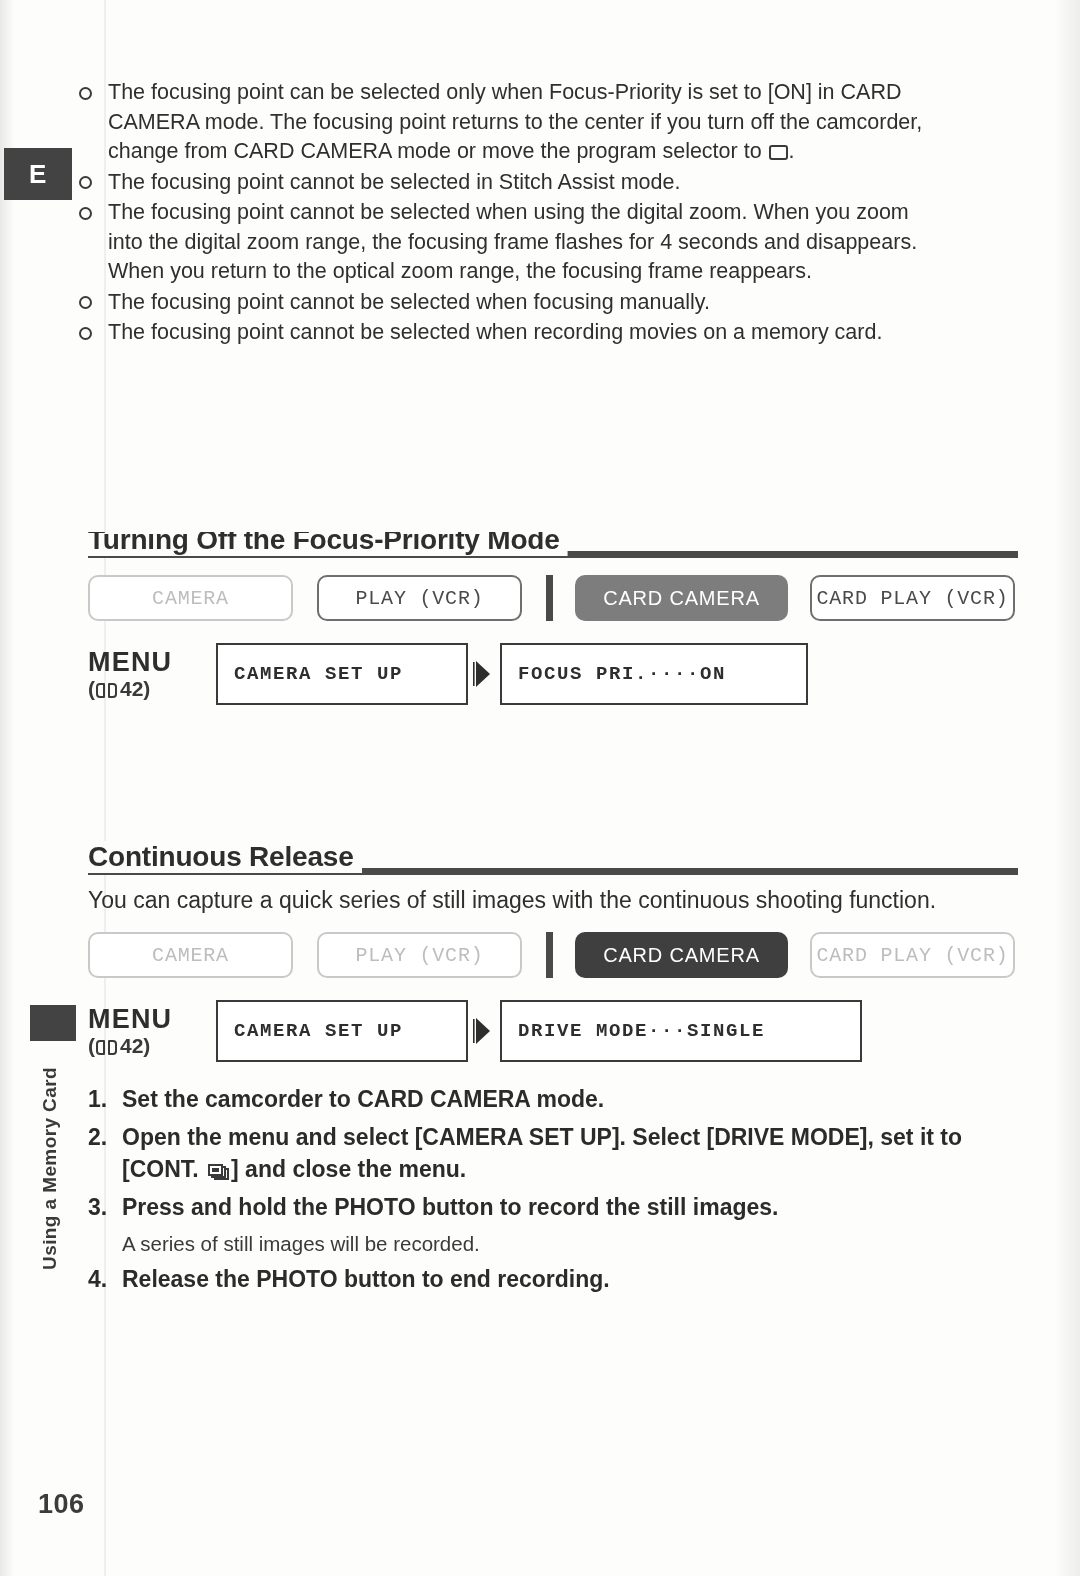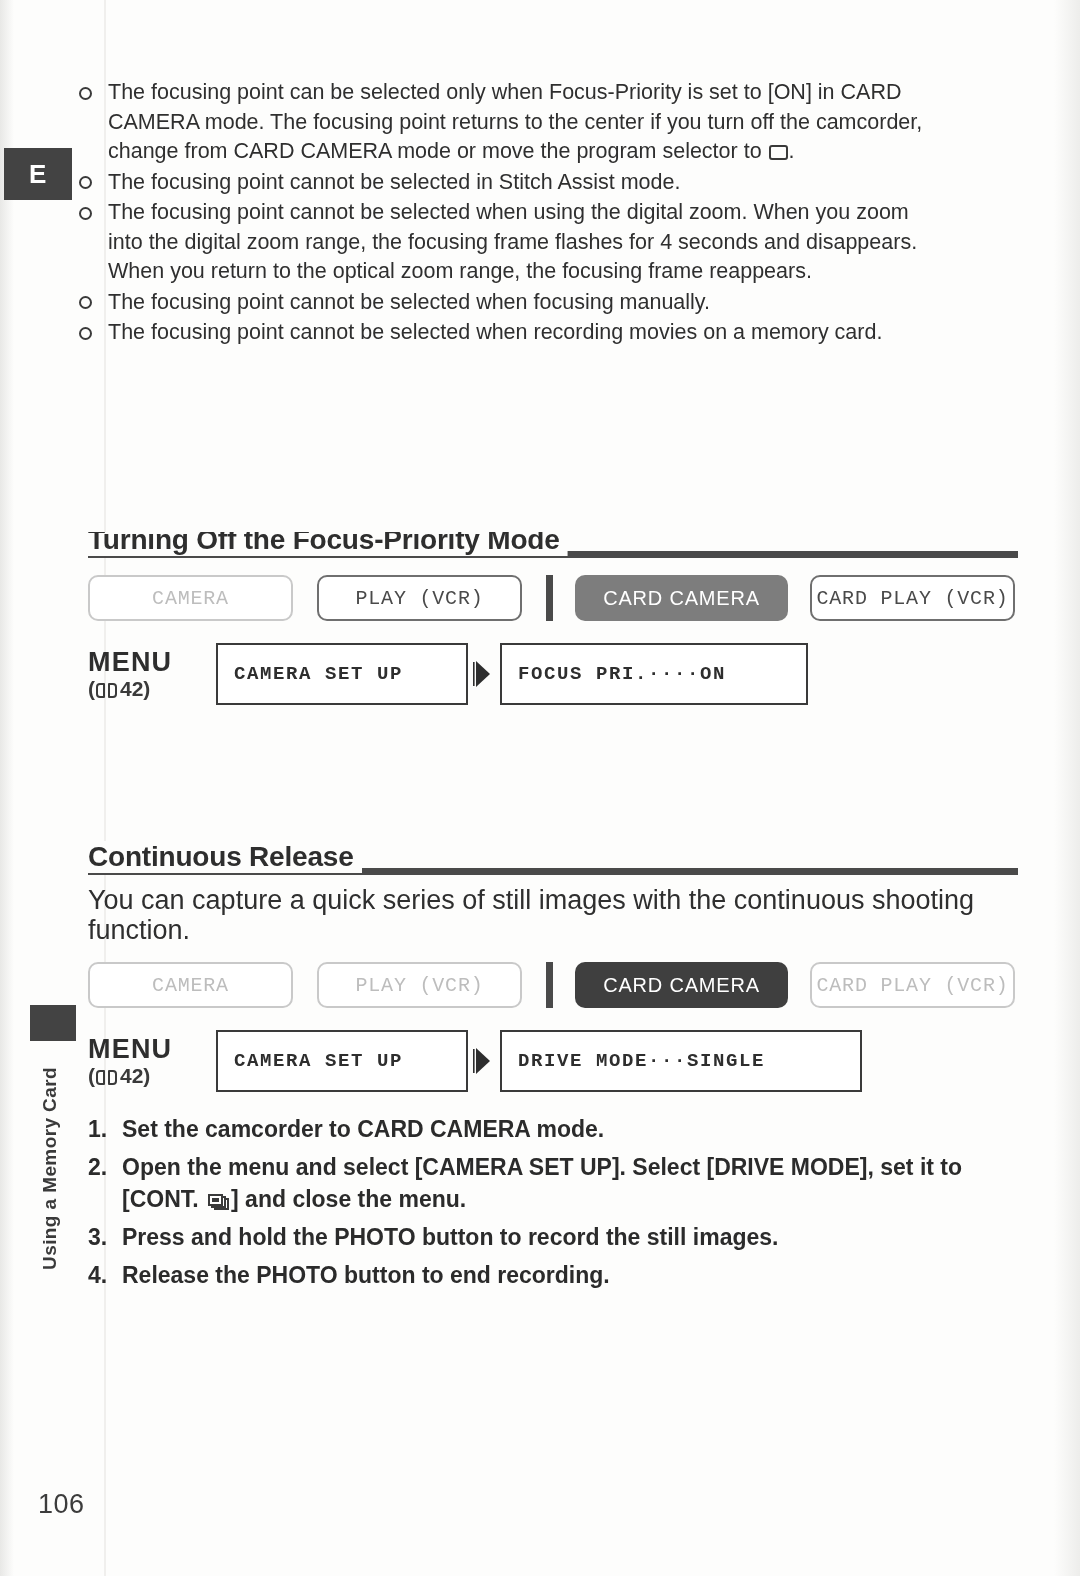--- a/index.html
+++ b/index.html
@@ -82,21 +82,21 @@
     font-weight: bold;
     color: #3a3a3a;
     letter-spacing: 0.4px;
     white-space: nowrap;
   }
   .page-number {
     position: absolute;
     left: 38px;
     top: 1489px;
     font-size: 27px;
-    font-weight: normal;
+    font-weight: bold;
     color: #3c3c3c;
     letter-spacing: 0.5px;
   }
 
   
   .content {
     position: absolute;
     left: 88px;
     top: 0;
     width: 930px;
@@ -322,21 +322,21 @@
   }
   .step-note {
     padding-left: 34px;
     font-size: 20.5px;
     line-height: 30px;
     font-weight: normal;
     color: #3a3a3a;
     margin-bottom: 4px;
   }
   .body-text {
-    font-size: 27px;
+    font-size: 23px;
     line-height: 30px;
     color: #2f2f2f;
   }
 
   .icon-cont {
     display: inline-block;
     position: relative;
     width: 22px;
     height: 17px;
     vertical-align: -3px;
@@ -480,20 +480,21 @@
 
     <div class="step">
       <span class="num">2.</span><span>Open the menu and select [CAMERA SET UP]. Select [DRIVE MODE], set it to [CONT. </span><span class="icon-cont"><i></i><i></i><i></i></span><span>] and close the menu.</span>
     </div>
 
     <div class="step">
       <span class="num">3.</span>
       <span>Press and hold the PHOTO button to record the still images.</span>
     </div>
 
+    <div class="step-note">A series of still images will be recorded.</div>
 
     <div class="step">
       <span class="num">4.</span>
       <span>Release the PHOTO button to end recording.</span>
     </div>
 
   </div>
 
 </div>
 

